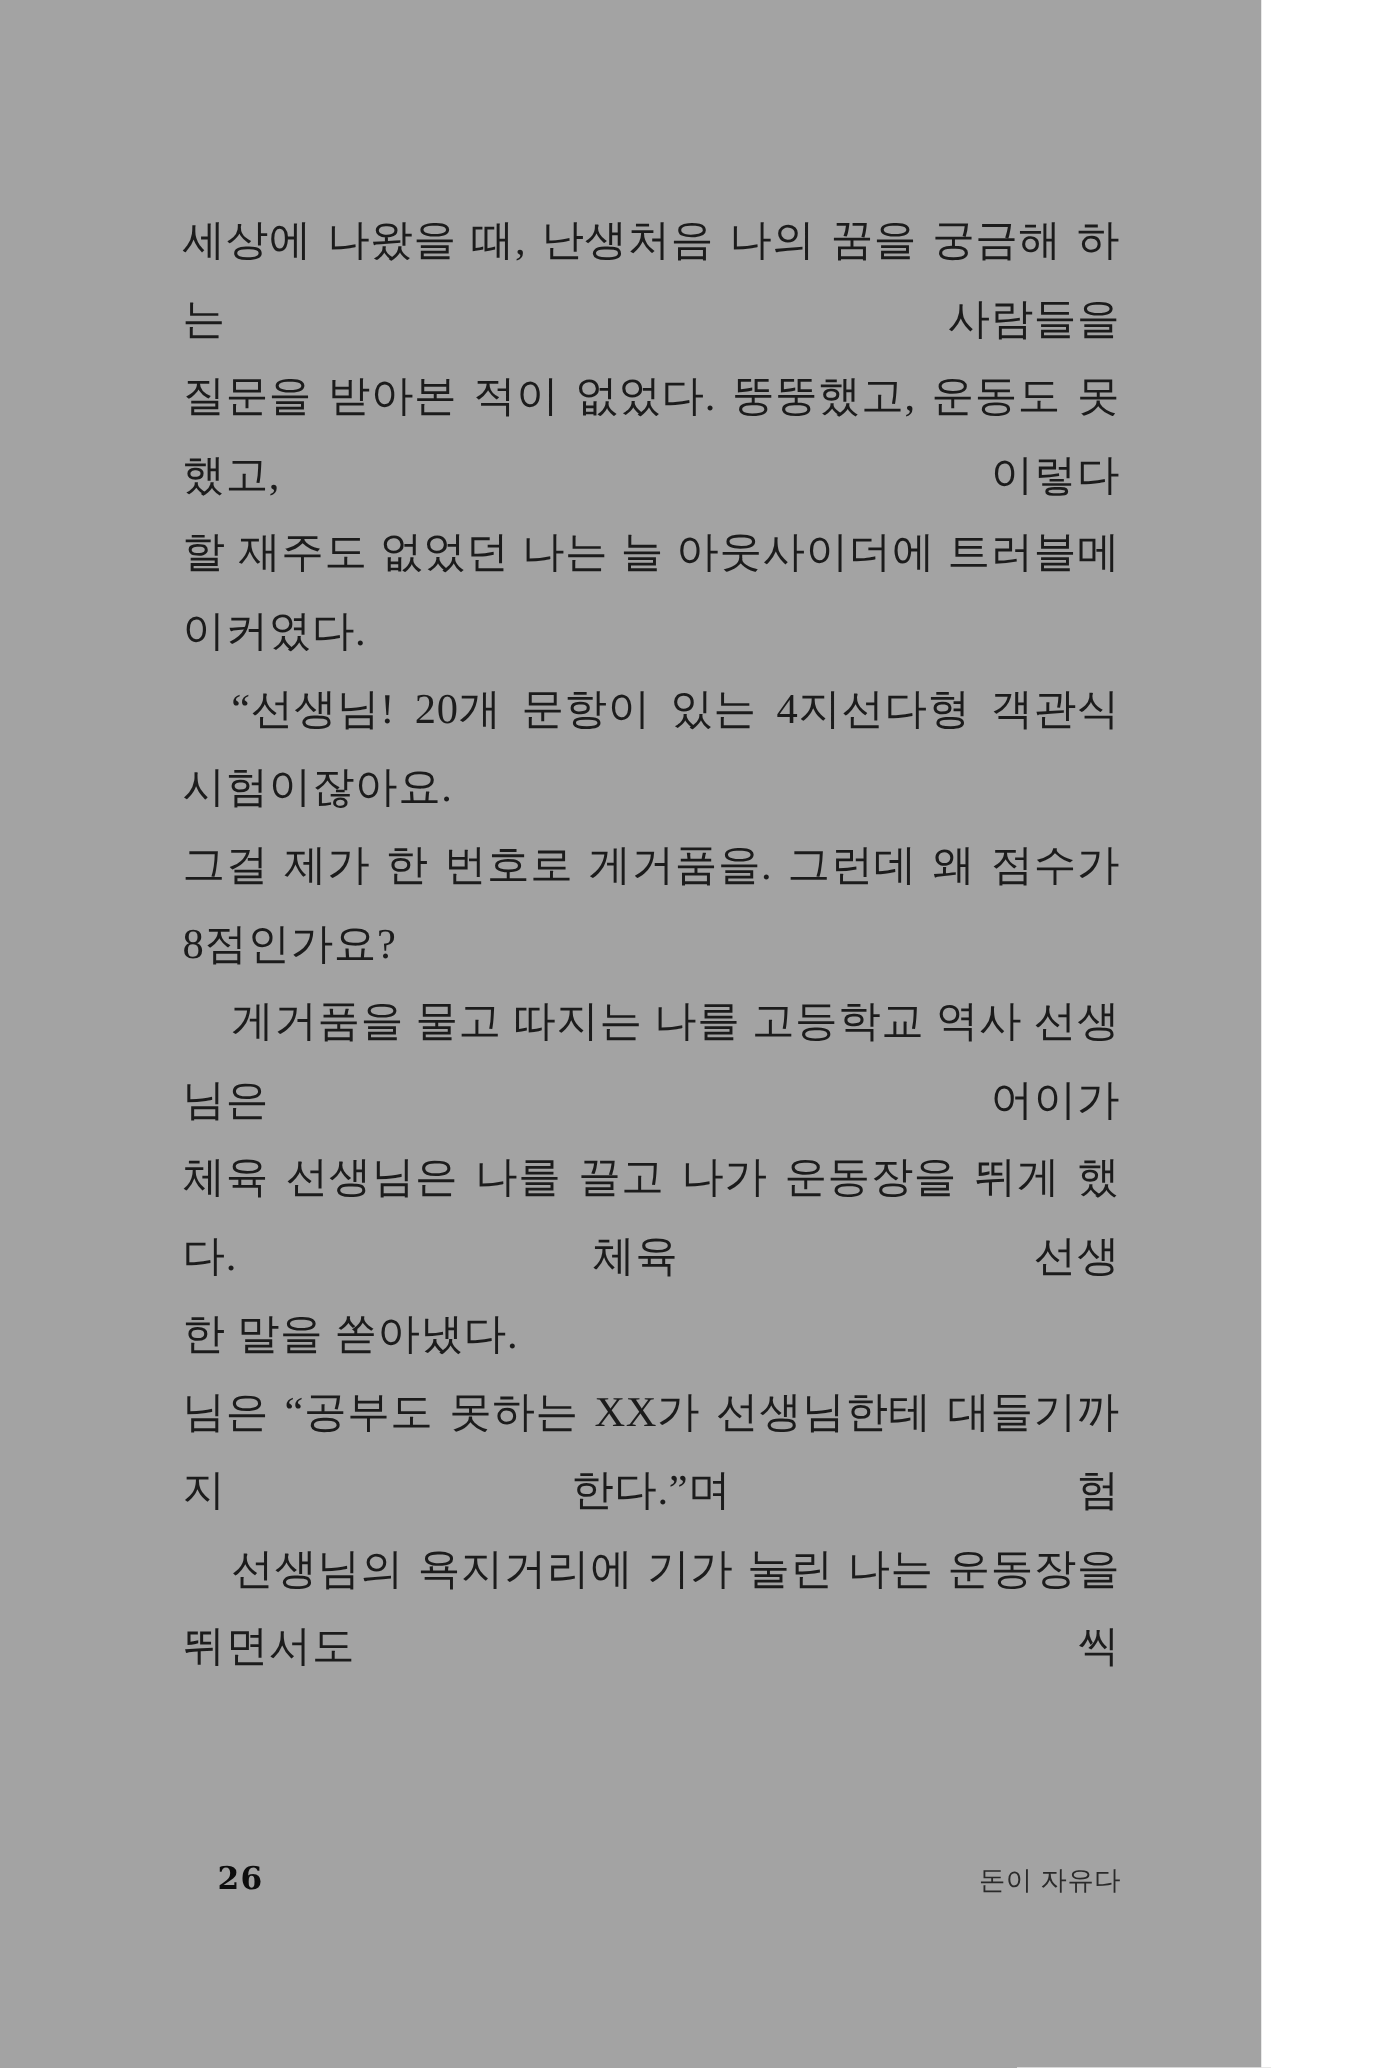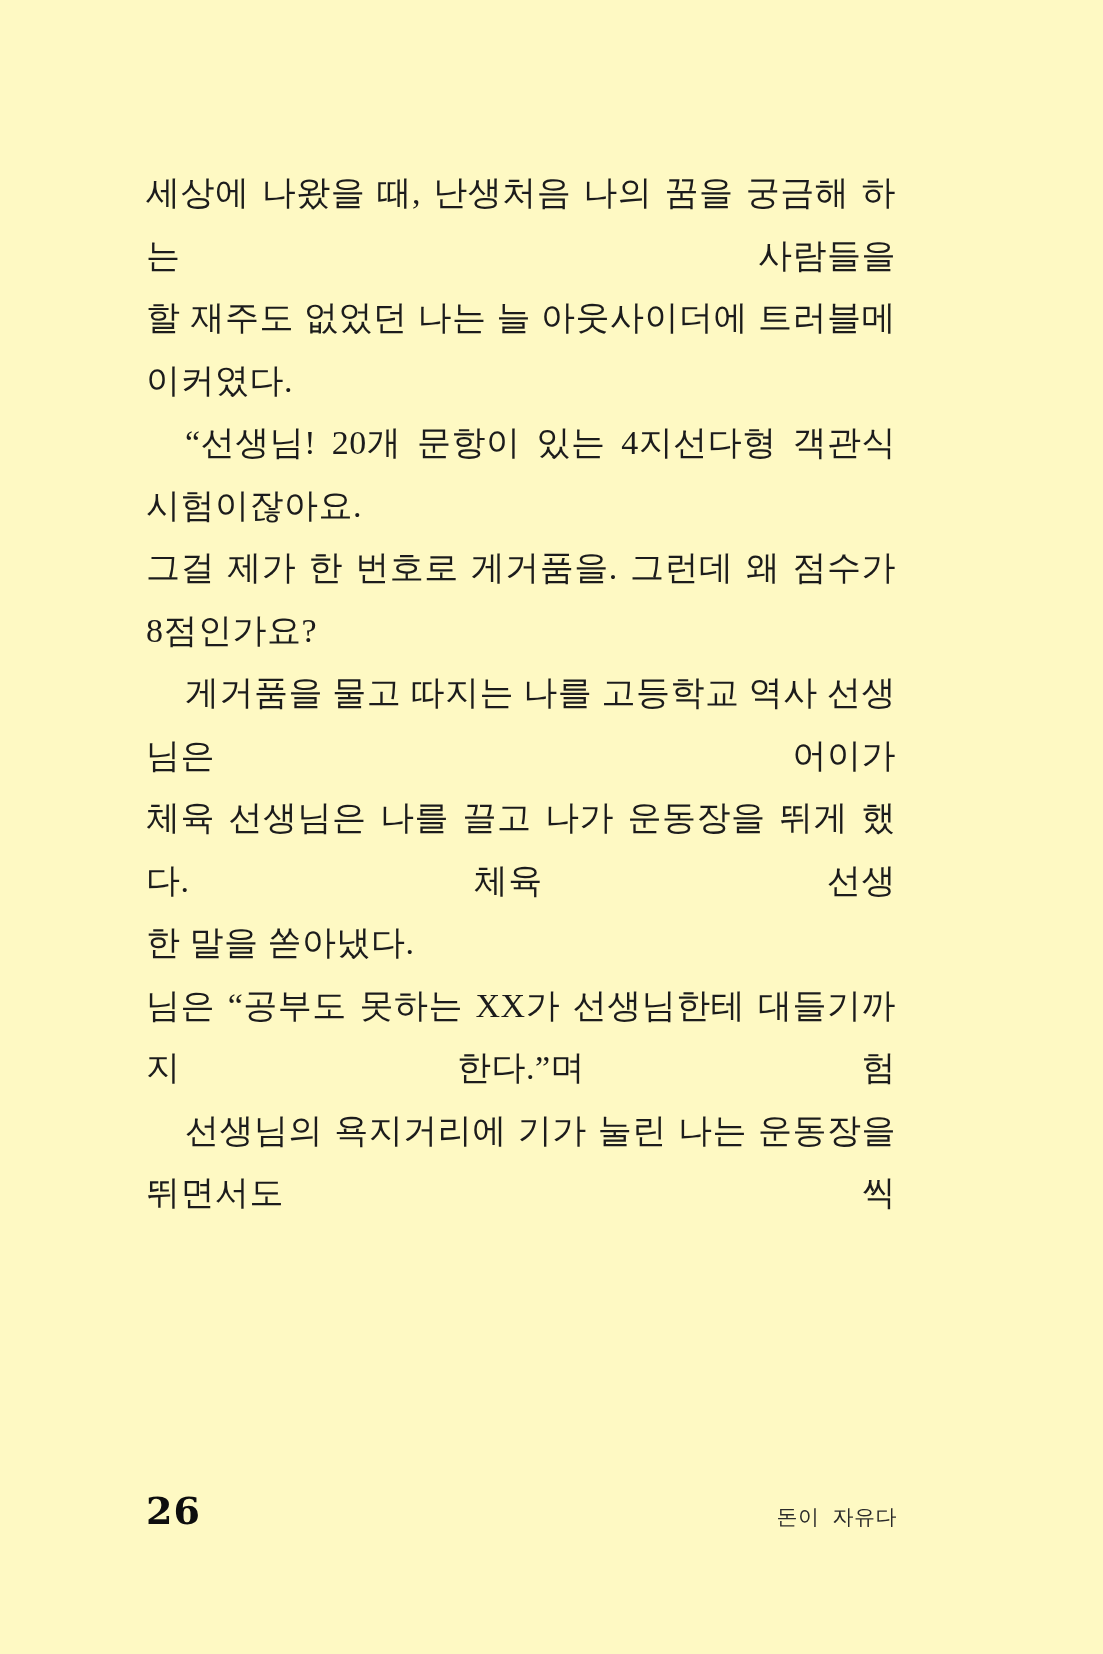--- a/index.html
+++ b/index.html
@@ -3,23 +3,23 @@
 <meta charset="utf-8">
 <title>Book page 26</title>
 <style>
   html, body {
     margin: 0;
     padding: 0;
     background: #ffffff;
   }
   .page {
     position: relative;
-    width: 1103px;
+    width: 1009px;
     height: 1654px;
-    background: #fef9c3;
+    background: #a3a3a3;
     overflow: hidden;
     font-family: "Liberation Serif", "DejaVu Serif", serif;
   }
   .body-text {
     position: absolute;
     left: 146px;
     top: 162px;
     width: 750px;
     font-size: 34px;
     line-height: 62.5px;
@@ -44,38 +44,40 @@
     left: 146px;
     top: 1488px;
     width: 751px;
     display: flex;
     justify-content: space-between;
     align-items: baseline;
   }
   .page-number {
     font-family: "DejaVu Serif", "Liberation Serif", serif;
     font-weight: 700;
-    font-size: 38px;
+    font-size: 25px;
     color: #0e0e0e;
     letter-spacing: 1px;
+    margin-left: 28px;
   }
   .book-title {
-    font-family: Liberation Mono, monospace;
+    font-family: Liberation Sans, sans-serif;
     font-size: 21px;
     color: #2a2a2a;
     letter-spacing: 0.5px;
   }
 </style>
 </head>
 <body>
 
 <div class="page">
 
   <main class="body-text" id="body-text">
       <div class="line fill">세상에 나왔을 때, 난생처음 나의 꿈을 궁금해 하는 사람들을</div>
+      <div class="line fill">질문을 받아본 적이 없었다. 뚱뚱했고, 운동도 못했고, 이렇다</div>
       <div class="line">할 재주도 없었던 나는 늘 아웃사이더에 트러블메이커였다.</div>
       <div class="line fill indent">“선생님! 20개 문항이 있는 4지선다형 객관식 시험이잖아요.</div>
       <div class="line fill">그걸 제가 한 번호로 게거품을. 그런데 왜 점수가 8점인가요?</div>
       <div class="line fill indent">게거품을 물고 따지는 나를 고등학교 역사 선생님은 어이가</div>
       <div class="line fill">체육 선생님은 나를 끌고 나가 운동장을 뛰게 했다. 체육 선생</div>
       <div class="line">한 말을 쏟아냈다.</div>
       <div class="line fill">님은 “공부도 못하는 XX가 선생님한테 대들기까지 한다.”며 험</div>
       <div class="line fill indent">선생님의 욕지거리에 기가 눌린 나는 운동장을 뛰면서도 씩</div>
     </main>
 

